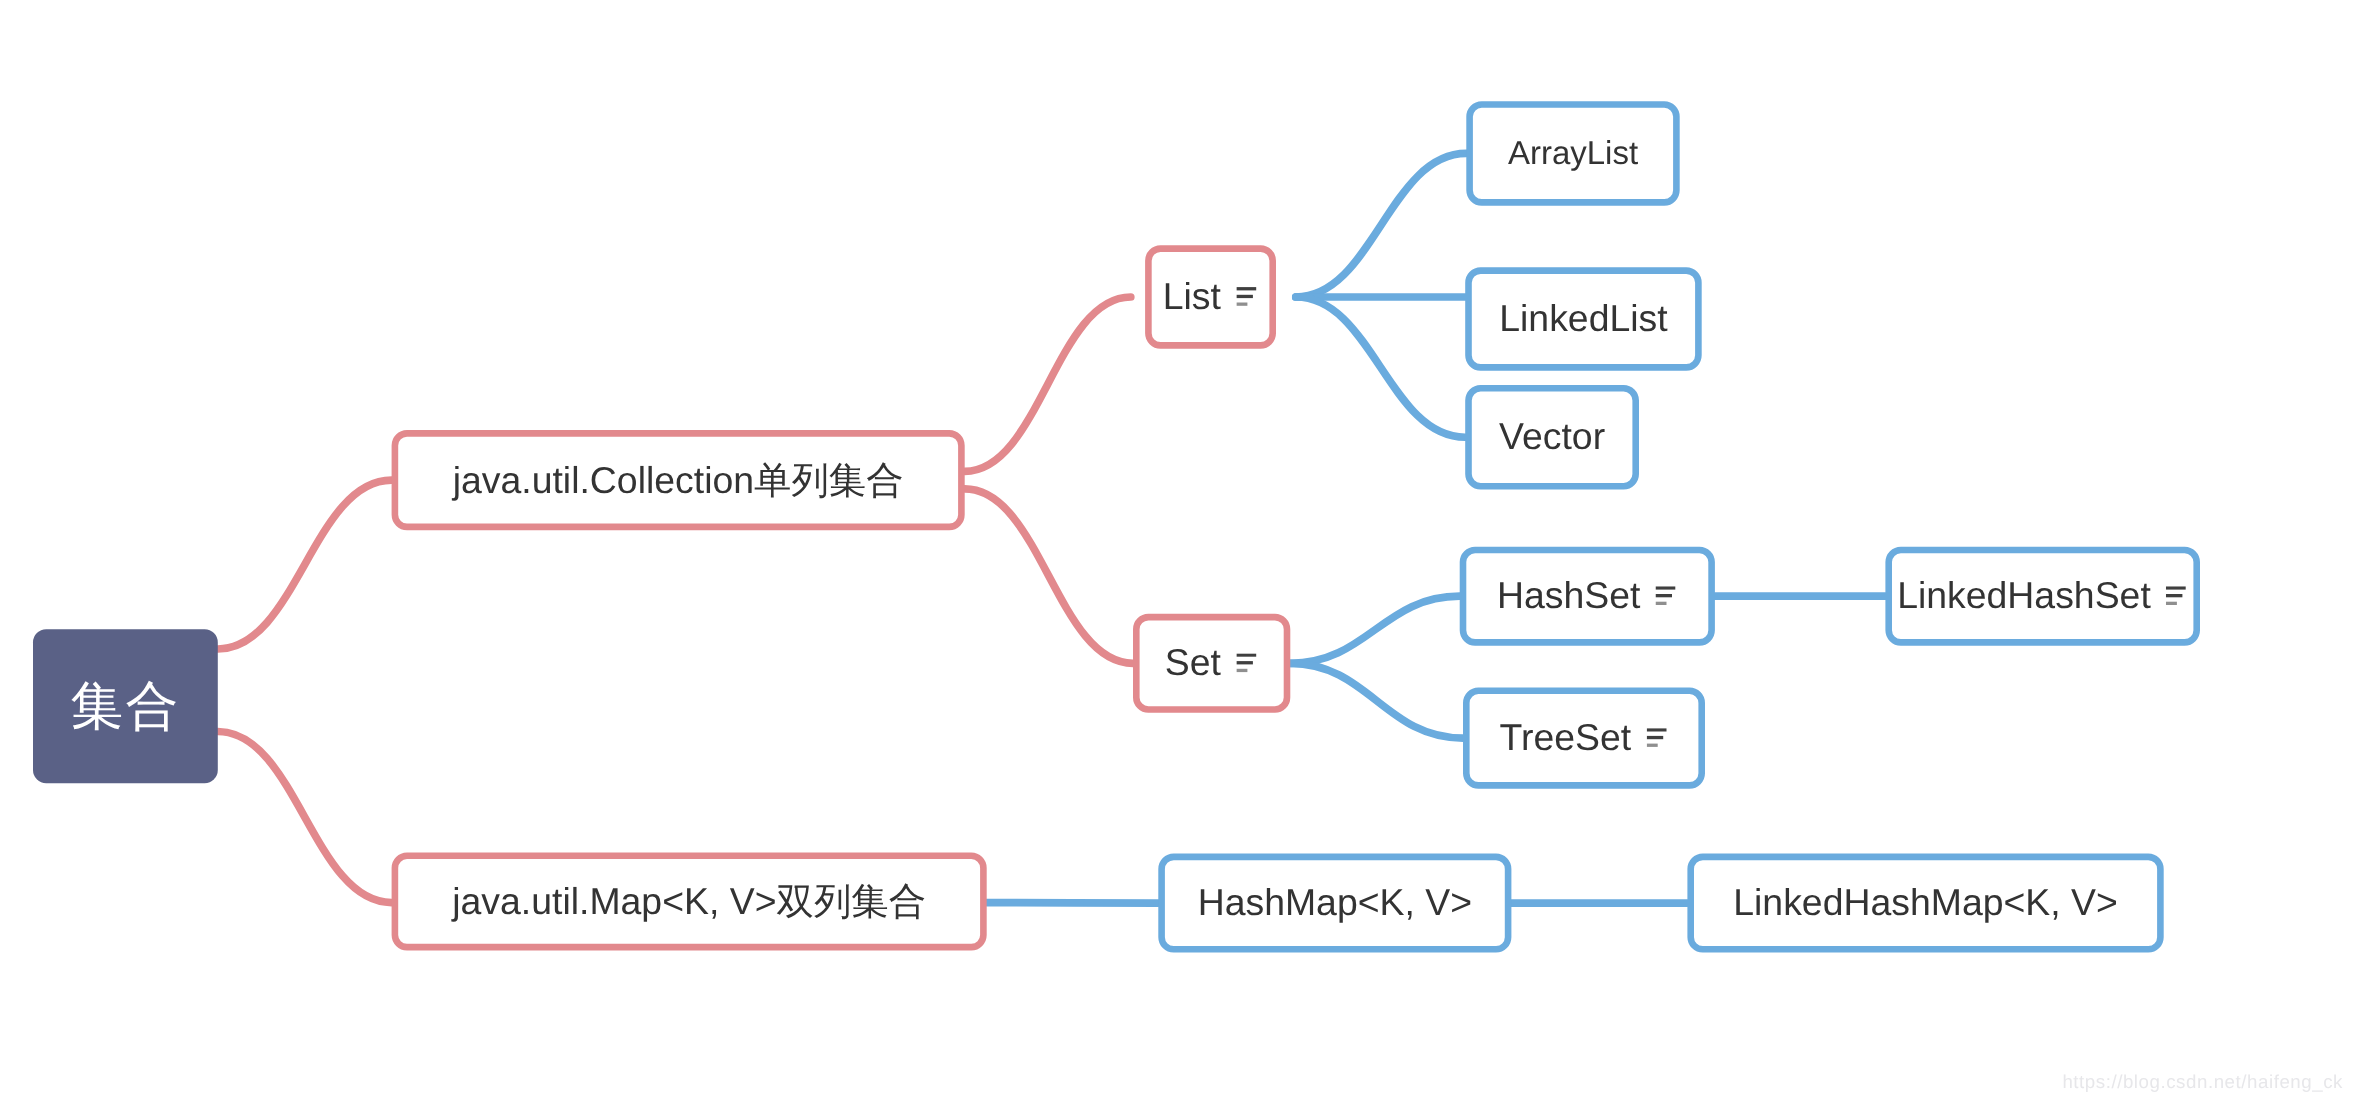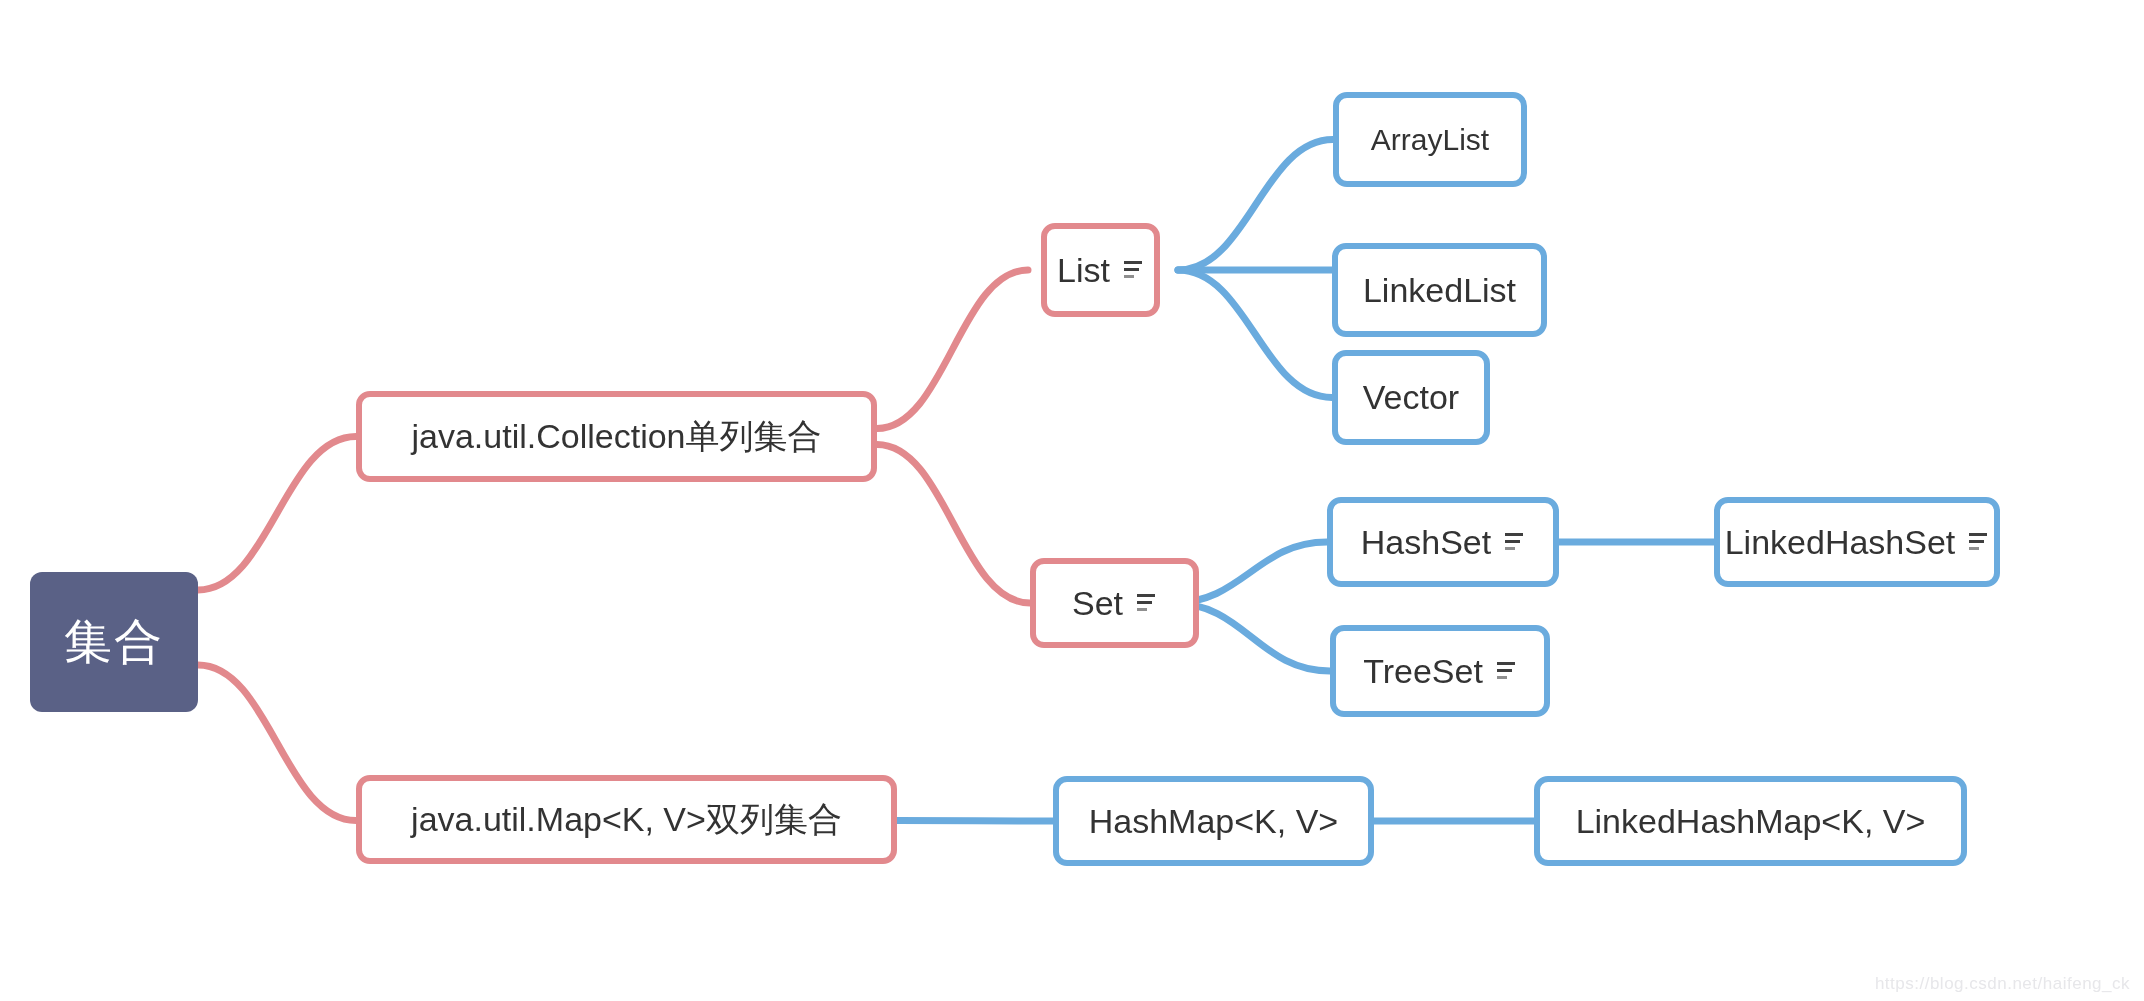--- a/index.html
+++ b/index.html
@@ -87,21 +87,21 @@
       <span>java.util.Map&lt;K, V&gt;双列集合</span>
     </div>
     <div class="node primary" style="left: 1028px; top: 223px; width: 119px; height: 94px; font-size: 34px; margin-left: 13px;">
       <span>List</span>
       <svg class="notes-icon" width="20" height="22" viewBox="0 0 20 22">
         <rect x="0" y="0" width="18" height="3" fill="#3f3f3f"></rect>
         <rect x="0" y="7" width="15" height="3" fill="#3f3f3f"></rect>
         <rect x="0" y="14" width="10" height="3" fill="#8f8f8f"></rect>
       </svg>
     </div>
-    <div class="node primary" style="left: 1030px; top: 558px; width: 169px; height: 90px; font-size: 34px; align-items: center;">
+    <div class="node primary" style="left: 1030px; top: 558px; width: 143px; height: 90px; font-size: 34px; align-items: center;">
       <span>Set</span>
       <svg class="notes-icon" width="20" height="22" viewBox="0 0 20 22">
         <rect x="0" y="0" width="18" height="3" fill="#3f3f3f"></rect>
         <rect x="0" y="7" width="15" height="3" fill="#3f3f3f"></rect>
         <rect x="0" y="14" width="10" height="3" fill="#8f8f8f"></rect>
       </svg>
     </div>
     <div class="node secondary" style="left: 1333px; top: 92px; width: 194px; height: 95px; font-size: 30px;">
       <span>ArrayList</span>
     </div>

